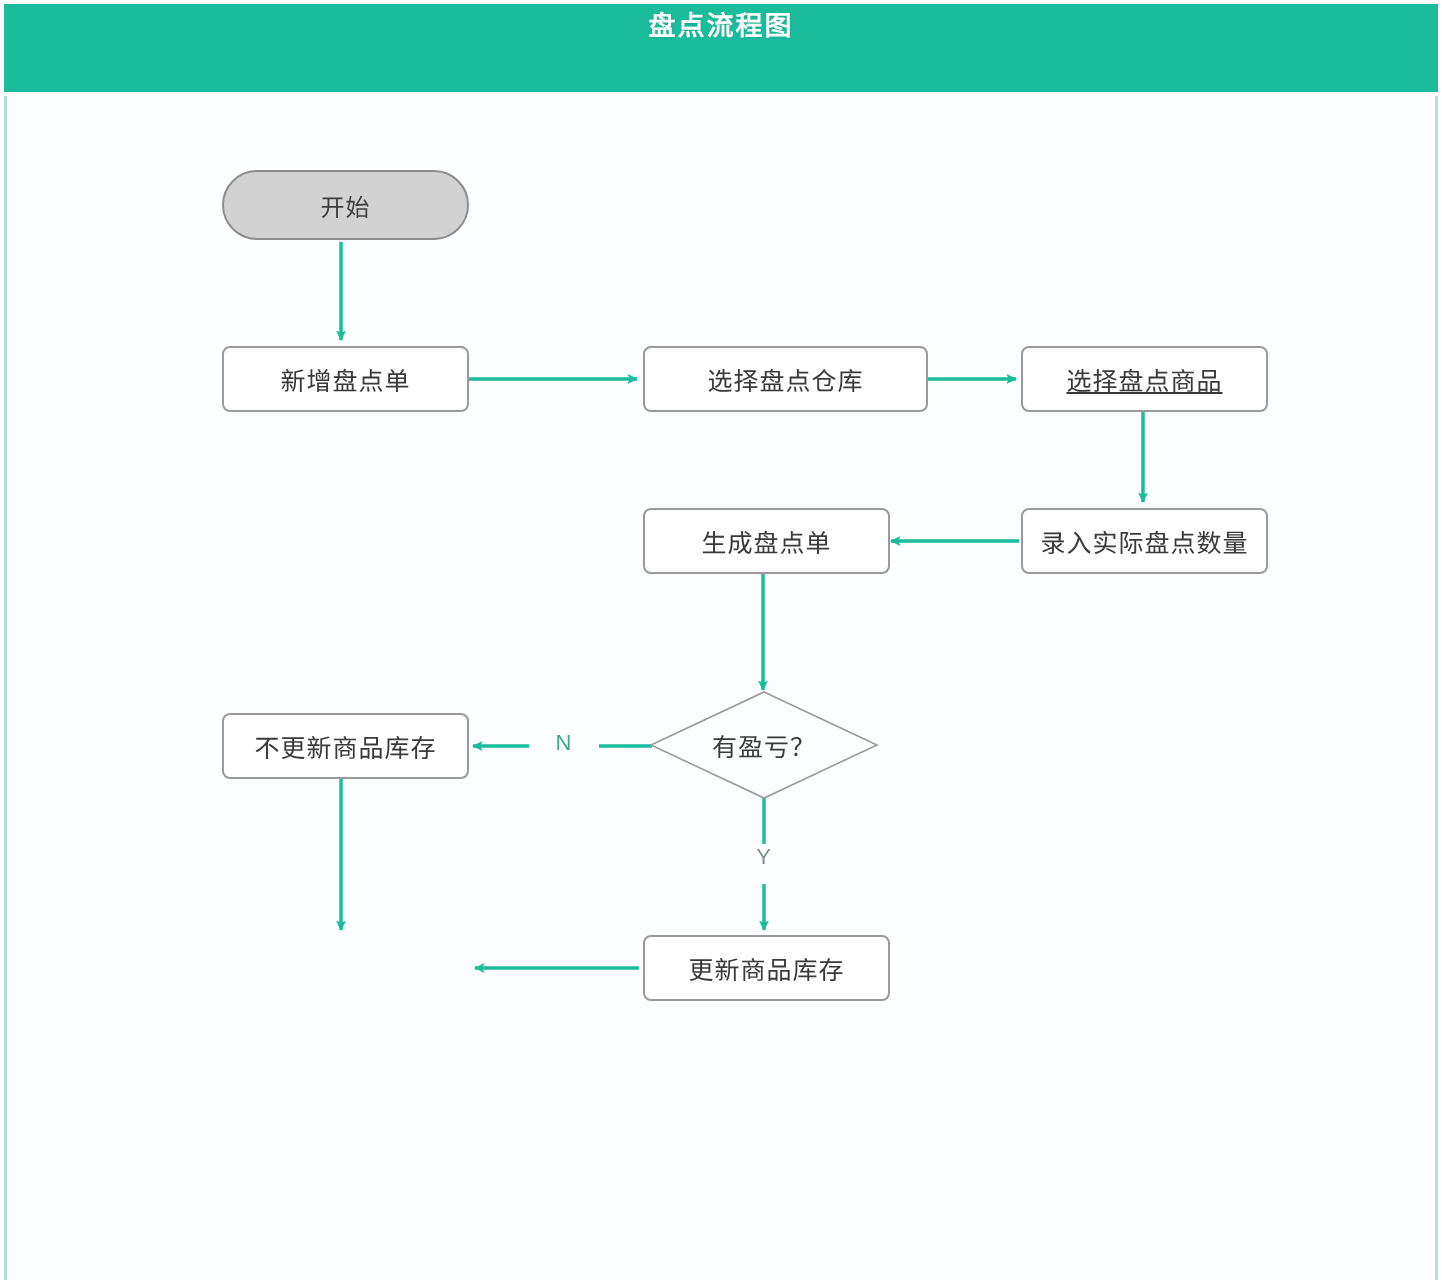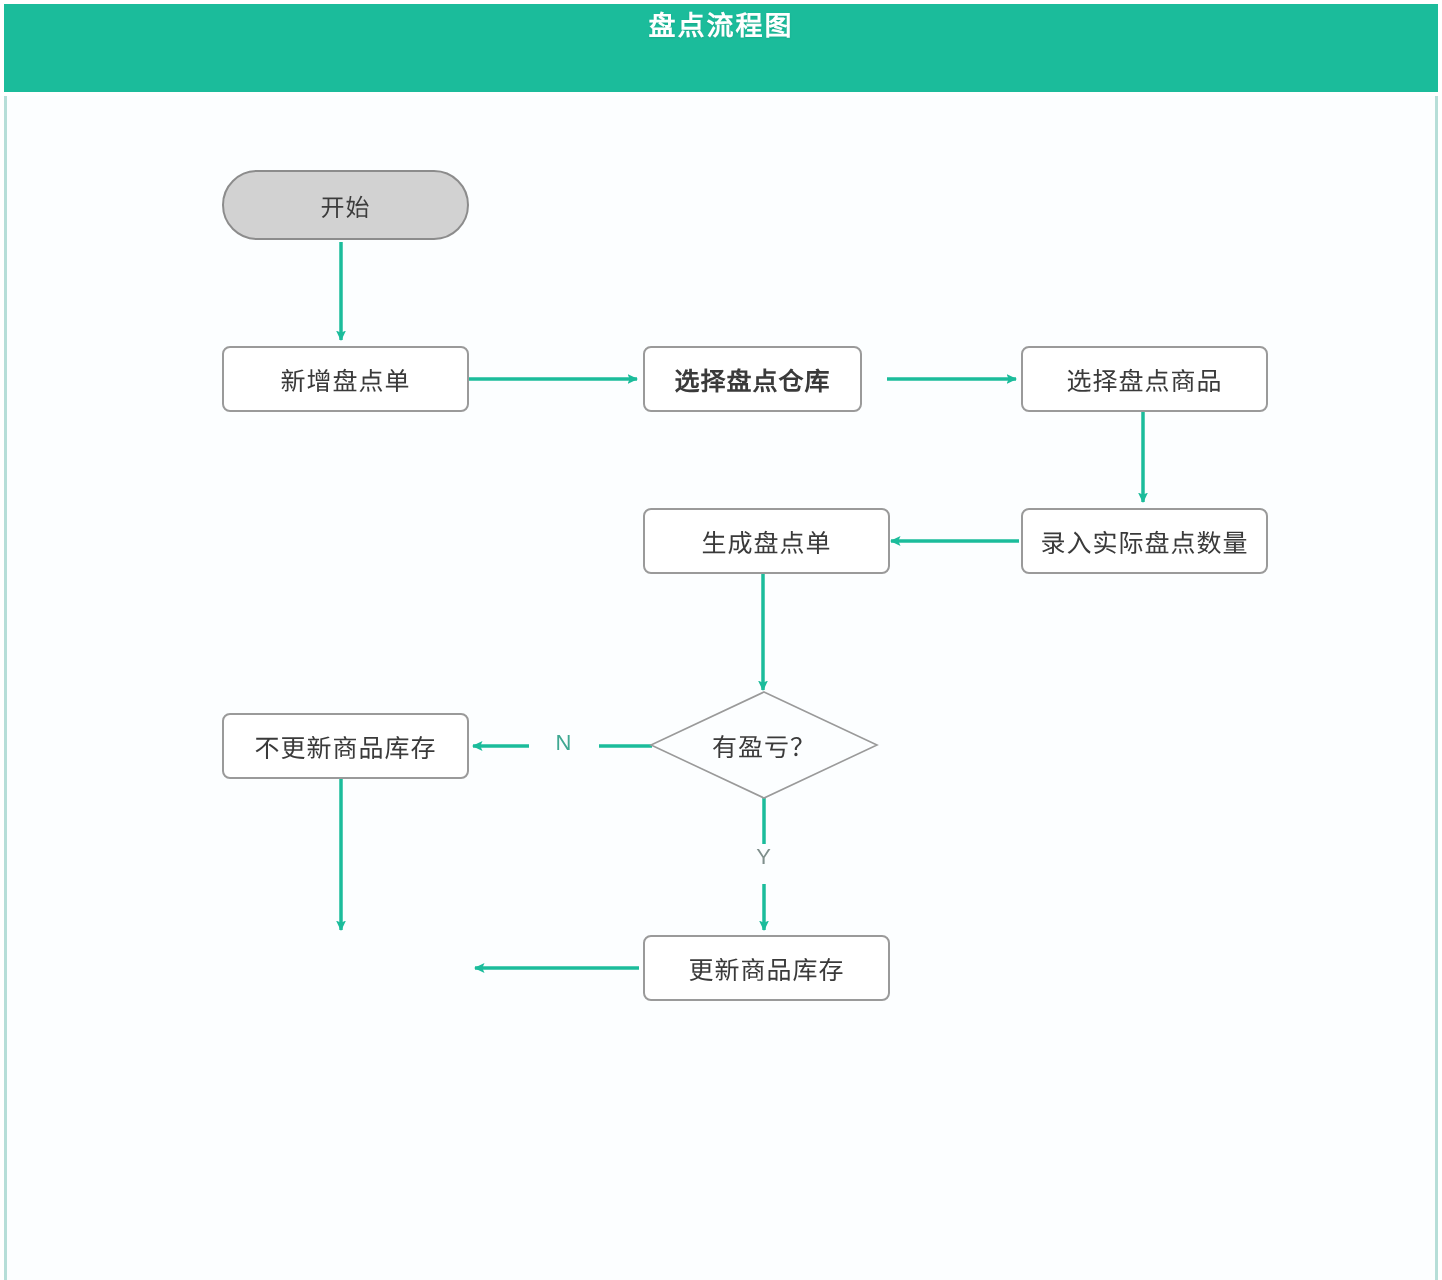--- a/index.html
+++ b/index.html
@@ -186,23 +186,23 @@
         <g>
           <polygon points="757,596 870,649 757,702 644,649" fill="#fcfeff" stroke="#9a9a9a" stroke-width="1.6"></polygon>
         </g>
       </svg>
     </div>
 
     <div class="node node-terminal" style="left:215px; top:74px; width:247px; height:70px;">开始</div>
 
     <div class="node node-process" style="left:215px; top:250px; width:247px; height:66px;">新增盘点单</div>
 
-    <div class="node node-process" style="left:636px; top:250px; width:219px; height:66px;font-weight:bold;">选择盘点仓库</div>
-
-    <div class="node node-process" style="left:1014px; top:250px; width:247px; height:66px;">选择盘点商品</div>
+    <div class="node node-process" style="left:636px; top:250px; width:285px; height:66px;">选择盘点仓库</div>
+
+    <div class="node node-process" style="left:1014px; top:250px; width:247px; height:66px;text-decoration:underline;">选择盘点商品</div>
 
     <div class="node node-process" style="left:1014px; top:412px; width:247px; height:66px;">录入实际盘点数量</div>
 
     <div class="node node-process" style="left:636px; top:412px; width:247px; height:66px;">生成盘点单</div>
 
     <div class="node node-decision" style="left:644px; top:596px; width:226px; height:106px;">
       <span class="decision-label">有盈亏？</span>
     </div>
 
     <div class="node node-process" style="left:636px; top:839px; width:247px; height:66px;">更新商品库存</div>

